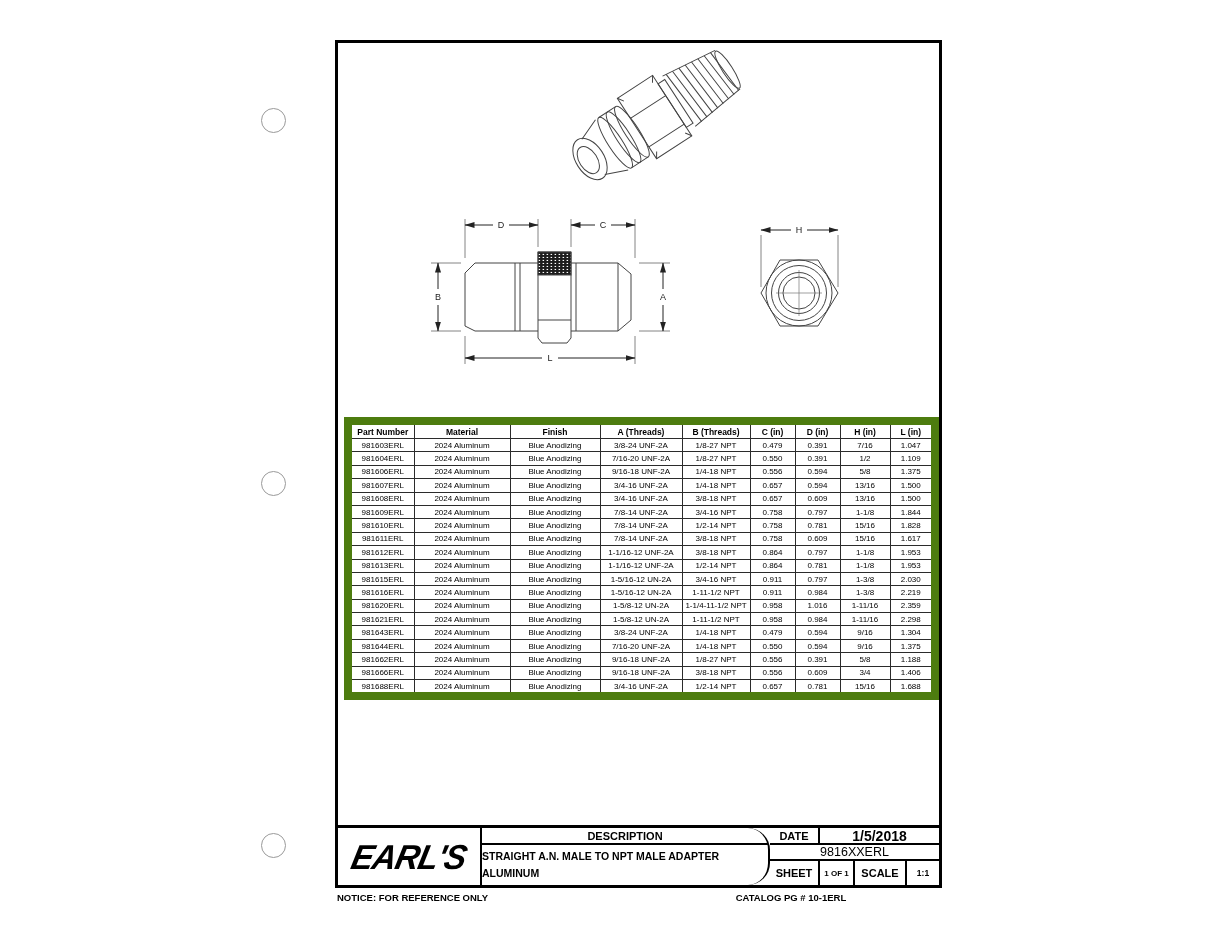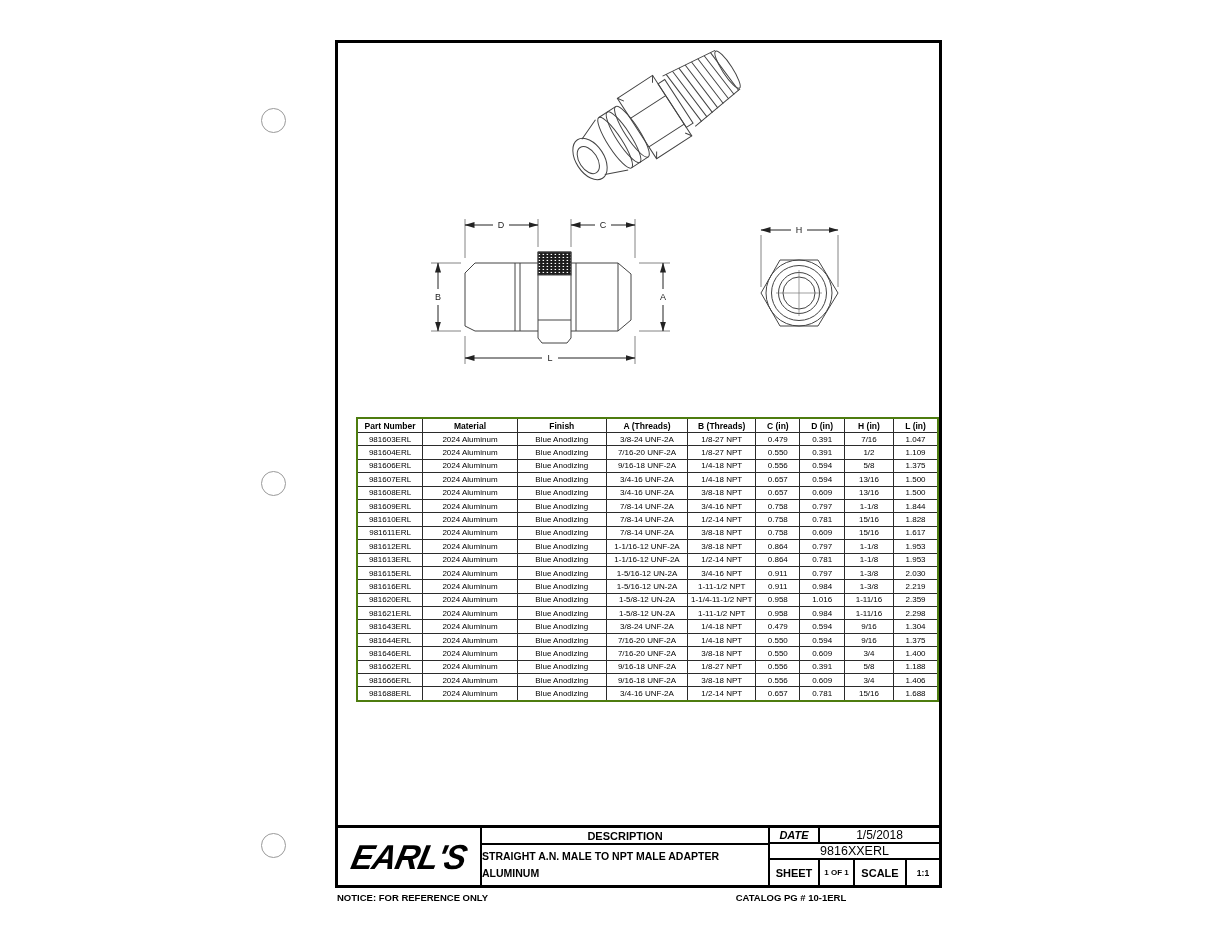--- a/index.html
+++ b/index.html
@@ -5,42 +5,42 @@
   html,body{margin:0;padding:0;background:#ffffff;}
   #canvas{position:relative;width:1206px;height:932px;background:#ffffff;overflow:hidden;
           font-family:"Liberation Sans", sans-serif;color:#000;}
   .hole{position:absolute;width:23px;height:23px;border:1.5px solid #9a9a9a;border-radius:50%;background:#fff;}
   #sheet{position:absolute;left:335px;top:40px;width:607px;height:848px;border:3px solid #000;
          box-sizing:border-box;background:#fff;}
   #drawing{position:absolute;left:0;top:0;}
   svg text{font-family:"Liberation Sans", sans-serif;}
   .dimtxt{font-size:9px;fill:#222;}
   
-  #spec-table{position:absolute;left:18px;top:374px;border-collapse:collapse;table-layout:fixed;
-              border:2px solid #4d7c0f;}
+  #spec-table{position:absolute;left:6px;top:374px;border-collapse:collapse;table-layout:fixed;
+              border:8px solid #4d7c0f;}
   #spec-table th,#spec-table td{border:1px solid #2b2b2b;text-align:center;vertical-align:middle;
               padding:0 1px;white-space:nowrap;overflow:hidden;}
   #spec-table th{height:13px;font-size:8.5px;font-weight:bold;}
   #spec-table td{height:12.4px;font-size:8px;}
   
   #title-block{position:absolute;left:0;top:782px;width:601px;height:60px;display:flex;
                border-top:3px solid #000;box-sizing:border-box;background:#fff;}
   .tb-logo{width:144px;border-right:2px solid #000;display:flex;align-items:center;justify-content:center;box-sizing:border-box;}
   .logo-text{font-size:33px;font-weight:bold;font-style:italic;transform:skewX(-12deg) scaleY(1.05);
              letter-spacing:-1px;}
-  .tb-mid{width:288px;border-right:2px solid #000;display:flex;flex-direction:column;box-sizing:border-box;}
+  .tb-mid{width:288px;border-right:2px solid #000;display:flex;flex-direction:column;box-sizing:border-box;border-radius:22px;}
   .tb-mid-head{height:17px;border-bottom:2px solid #000;display:flex;align-items:center;justify-content:center;
                font-size:11px;font-weight:bold;box-sizing:border-box;}
   .tb-mid-body{flex:1;display:flex;flex-direction:column;align-items:flex-start;justify-content:center;
                font-size:10.5px;font-weight:bold;line-height:1.6;}
   .tb-right{flex:1;display:flex;flex-direction:column;box-sizing:border-box;}
   .tb-row1{height:17px;display:flex;border-bottom:2px solid #000;box-sizing:border-box;}
   .tb-date-label{width:50px;border-right:2px solid #000;display:flex;align-items:center;justify-content:center;
-                 font-size:11px;font-weight:bold;box-sizing:border-box;font-style:italic;}
-  .tb-date-value{flex:1;display:flex;align-items:center;justify-content:center;font-size:12px;font-weight:normal;}
+                 font-size:11px;font-weight:bold;box-sizing:border-box;}
+  .tb-date-value{flex:1;display:flex;align-items:center;justify-content:center;font-size:14px;font-weight:bold;}
   .tb-row2{flex:1;display:flex;align-items:center;justify-content:center;font-size:12.5px;}
   .tb-row3{height:33px;display:flex;border-top:2px solid #000;box-sizing:border-box;}
   .tb-row3 div{display:flex;align-items:center;justify-content:center;box-sizing:border-box;}
   .tb-sheet-label{width:50px;border-right:2px solid #000;font-size:11px;font-weight:bold;}
   .tb-sheet-value{width:35px;border-right:2px solid #000;font-size:8px;font-weight:bold;}
   .tb-scale-label{width:52px;border-right:2px solid #000;font-size:11px;font-weight:bold;}
   .tb-scale-value{flex:1;font-size:8.5px;font-weight:bold;}
   .foot-note{position:absolute;font-size:9.5px;font-weight:bold;}
 </style>
 </head>
@@ -352,31 +352,20 @@
           <tr>
             <td>981644ERL</td>
             <td>2024 Aluminum</td>
             <td>Blue Anodizing</td>
             <td>7/16-20 UNF-2A</td>
             <td>1/4-18 NPT</td>
             <td>0.550</td>
             <td>0.594</td>
             <td>9/16</td>
             <td>1.375</td>
-          </tr>
-          <tr>
-            <td>981646ERL</td>
-            <td>2024 Aluminum</td>
-            <td>Blue Anodizing</td>
-            <td>7/16-20 UNF-2A</td>
-            <td>3/8-18 NPT</td>
-            <td>0.550</td>
-            <td>0.609</td>
-            <td>3/4</td>
-            <td>1.400</td>
           </tr>
           <tr>
             <td>981662ERL</td>
             <td>2024 Aluminum</td>
             <td>Blue Anodizing</td>
             <td>9/16-18 UNF-2A</td>
             <td>1/8-27 NPT</td>
             <td>0.556</td>
             <td>0.391</td>
             <td>5/8</td>

